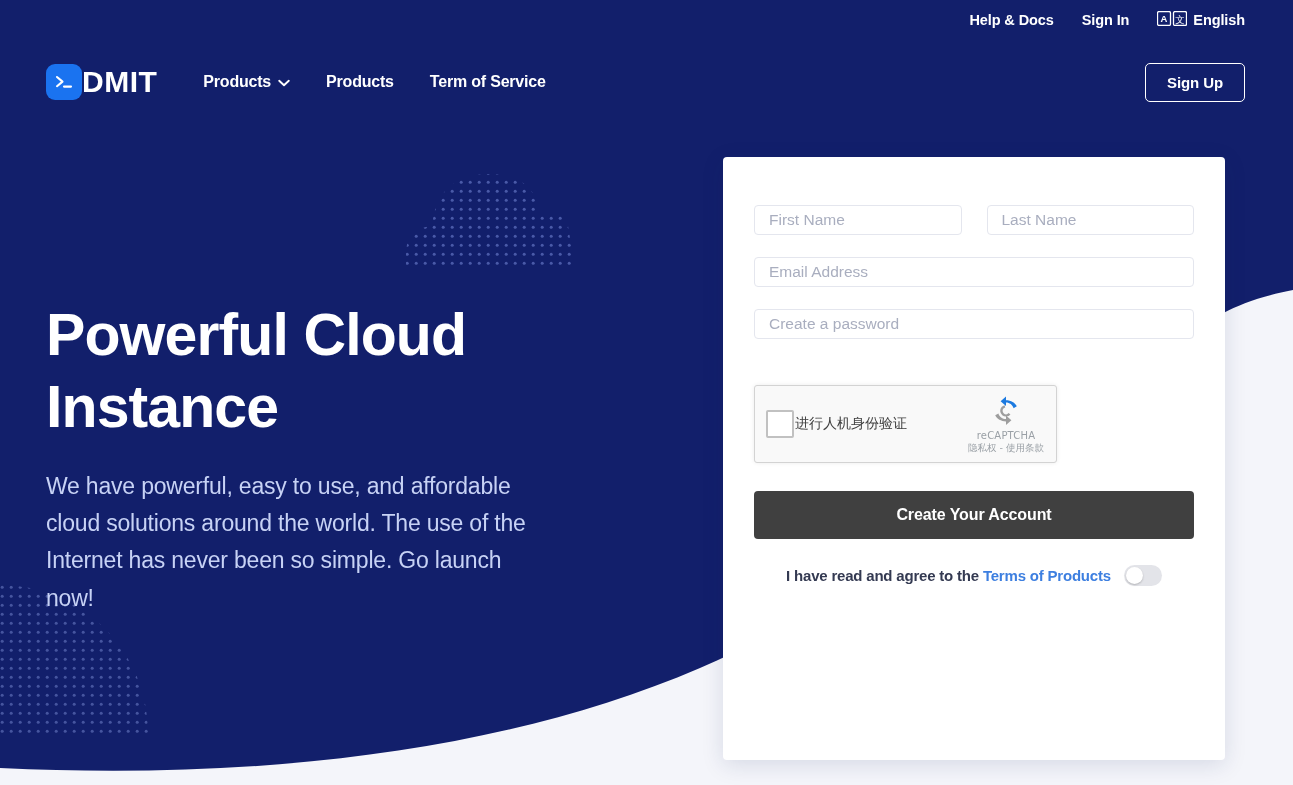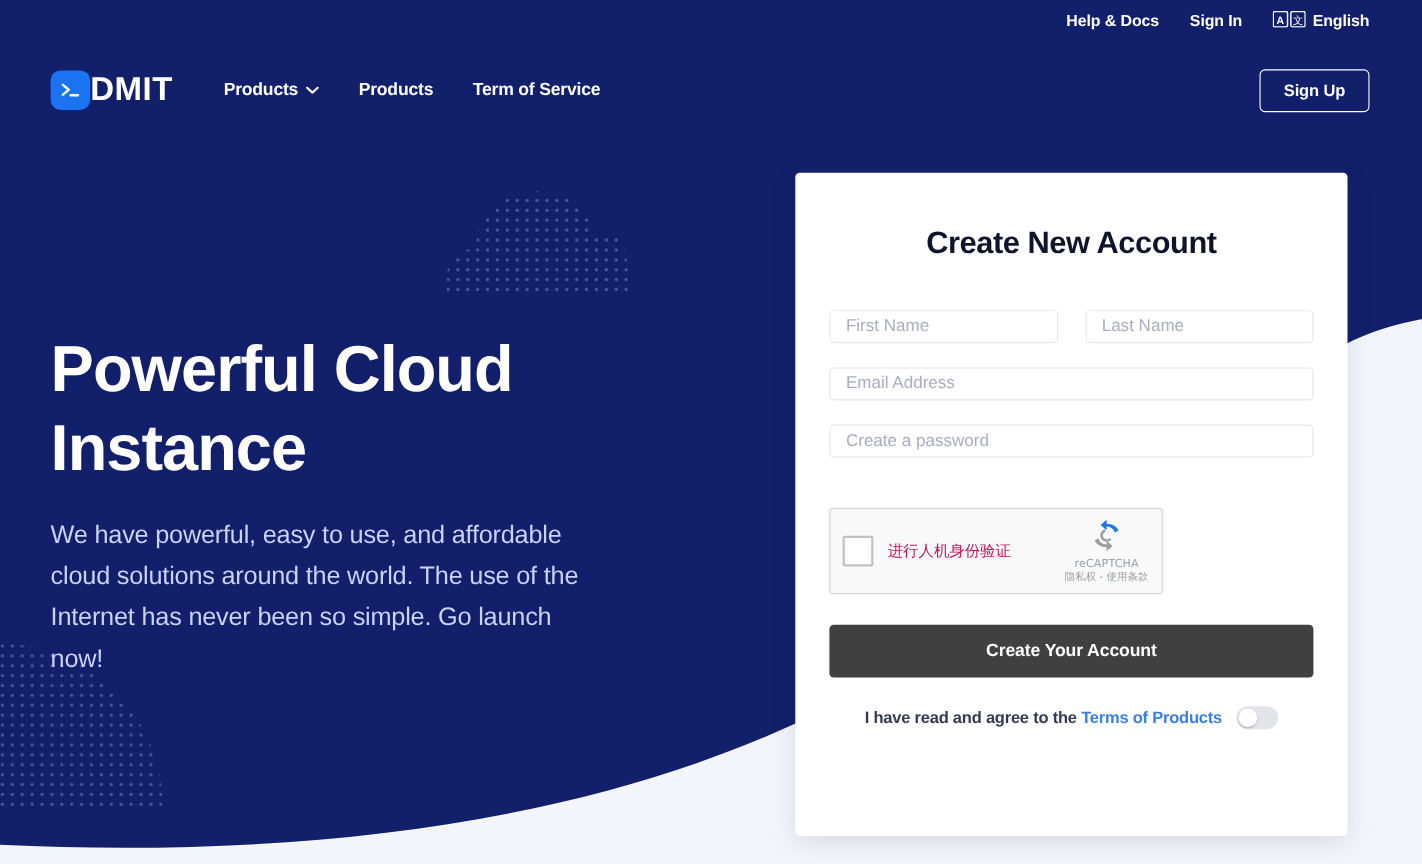--- a/index.html
+++ b/index.html
@@ -222,22 +222,22 @@
   #recaptcha-checkbox {
     width: 28px; height: 28px;
     border: 2px solid #c1c1c1;
     border-radius: 2px;
     background: #fff;
     flex: none;
     cursor: pointer;
   }
   #recaptcha-label {
     font-size: 14px;
-    color: #be185d;
-    margin-left: 13px;
+    color: #404040;
+    margin-left: 1px;
     font-family: "DejaVu Sans", sans-serif;
     white-space: nowrap;
   }
   #recaptcha-brand {
     margin-left: auto;
     text-align: center;
     line-height: 1;
   }
   #recaptcha-logo { display: block; margin: 0 auto; }
   #recaptcha-brandname {
@@ -387,21 +387,20 @@
   <button id="signup-button">Sign Up</button>
 </div>
 
 <div id="hero-copy">
   <h1 id="hero-title">Powerful Cloud Instance</h1>
   <p id="hero-subtitle">We have powerful, easy to use, and affordable cloud solutions around the world. The use of the Internet has never been so simple. Go launch now!</p>
 </div>
 
 <div id="signup-card">
 
-  <div id="card-title">Create New Account</div>
 
   <div class="field-row">
     <input class="text-input half" type="text" placeholder="First Name" style="">
     <input class="text-input half" type="text" placeholder="Last Name" style="">
   </div>
 
   <input class="text-input full" type="email" placeholder="Email Address" style="">
 
   <input class="text-input full" type="password" placeholder="Create a password" style="">
 

